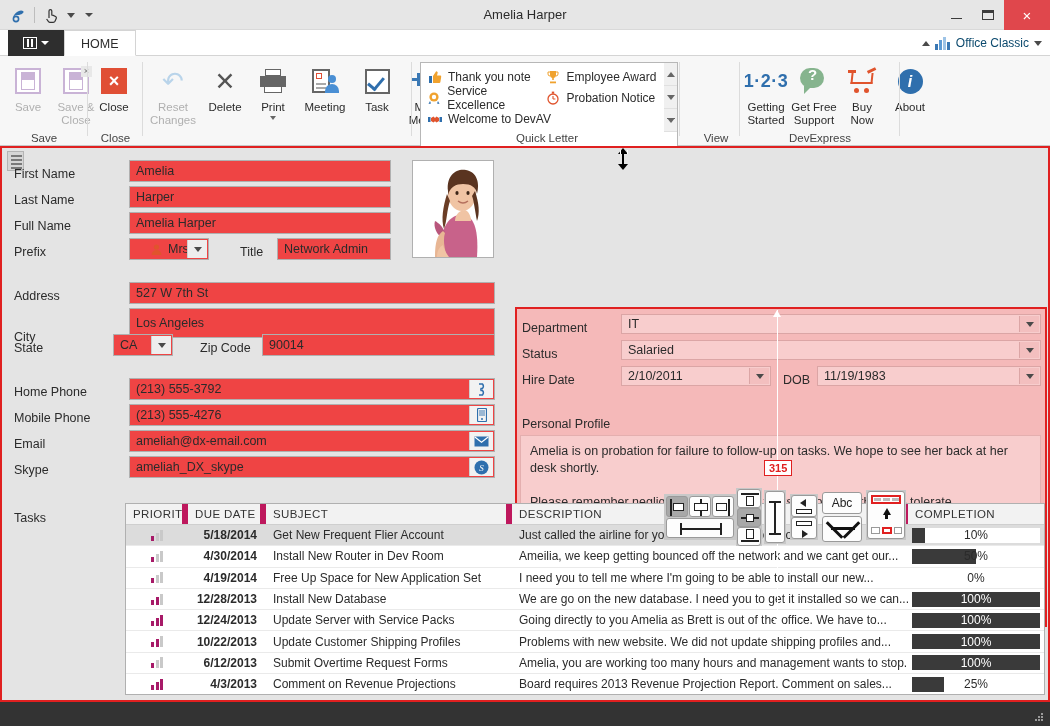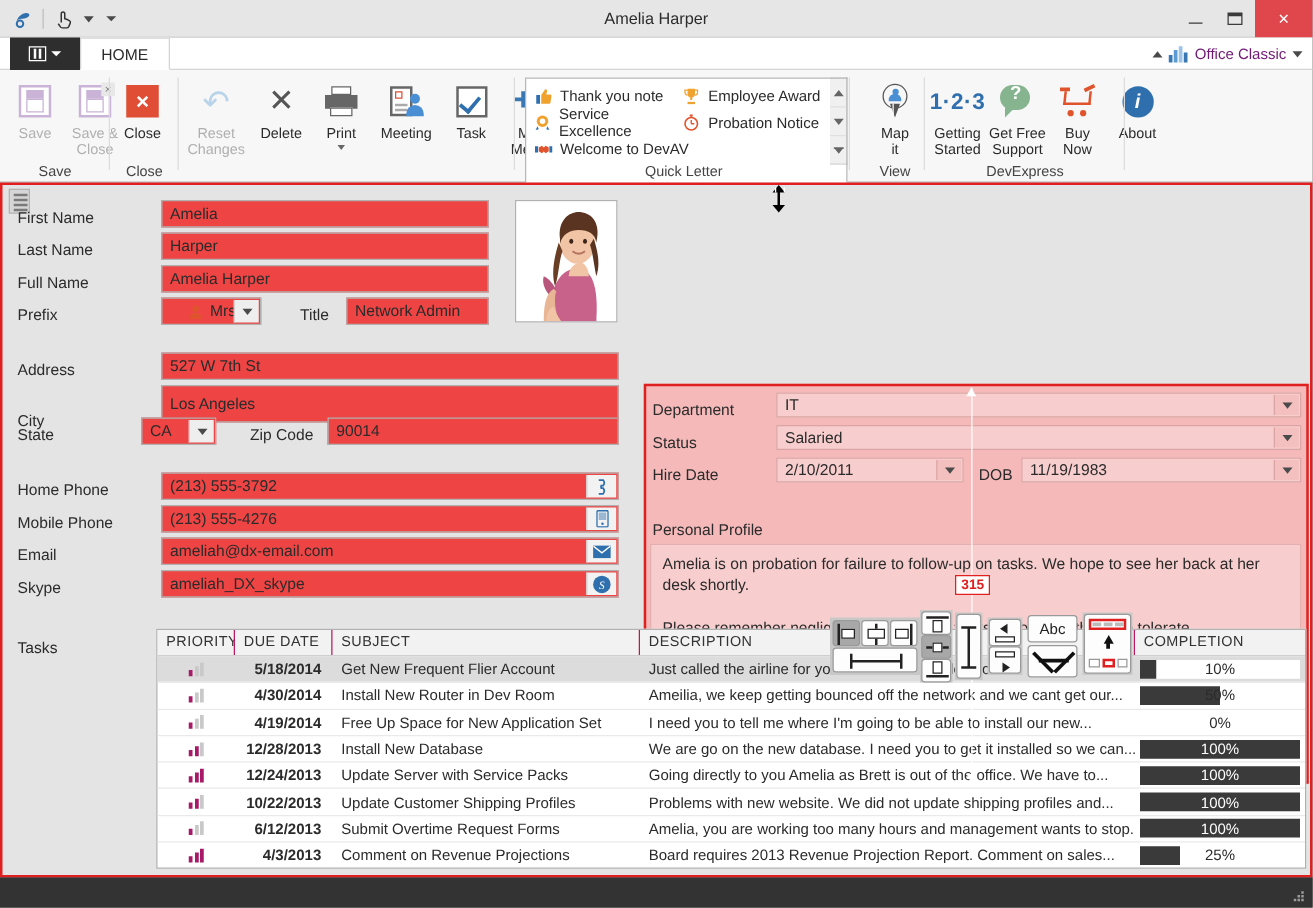--- a/index.html
+++ b/index.html
@@ -47,21 +47,21 @@
   .appmenu .glyph:after { content:""; position:absolute; left:3px; top:1px; width:1.6px; height:8px; background:#fff;
      box-shadow: 4px 0 0 0 #fff, 0 0 0 0 #fff; }
   .appmenu .ac { width:0;height:0;border-left:4px solid transparent;border-right:4px solid transparent;border-top:4px solid #fff; }
 
   .tab {
     position:absolute; left:64px; top:0; height:26px; padding:0 16px;
     line-height:26px; font-size:12.5px; color:#2b2b2b;
     background:#fff; border:1px solid #d4d4d4; border-bottom:1px solid #fff;
   }
   .skin {
-    position:absolute; right:8px; top:0; height:26px; display:flex; align-items:center; gap:5px; font-size:12px; color:#701a75;
+    position:absolute; right:8px; top:0; height:26px; display:flex; align-items:center; gap:5px; font-size:12px; color:#0c4a6e;
   }
   .skin .chev { width:0;height:0;border-left:4px solid transparent;border-right:4px solid transparent;border-bottom:5px solid #4a4a4a; }
   .skin-ico { width:16px;height:13px; position:relative; }
   .skin-ico i { position:absolute; bottom:0; width:3px; background:#3a78b4; }
   .skin-ico i:nth-child(1){left:0;height:6px;}
   .skin-ico i:nth-child(2){left:4px;height:10px;background:#5d9bd5;}
   .skin-ico i:nth-child(3){left:8px;height:13px;background:#9dc3e6;}
   .skin-ico i:nth-child(4){left:12px;height:8px;background:#3a78b4;}
 
   
@@ -207,21 +207,21 @@
   .resize-cursor .au:after{content:"";position:absolute;left:-3px;top:2px;width:6px;height:4px;border-left:1px solid #fff;border-right:1px solid #fff;}
 
   
   .grid {
     position:absolute; left:125px; top:503px; width:920px; height:192px;
     background:#fff; border:1px solid #b0b0b0; overflow:hidden;
   }
   .ghead { display:flex; height:21px; background:#f2f2f2; border-bottom:1px solid #cfcfcf; }
   .gh {
     font-size:11.5px; color:#333; letter-spacing:0.4px; line-height:21px;
-    padding-left:7px; border-right:1px solid #be185d; overflow:hidden; white-space:nowrap;
+    padding-left:7px; border-right:6px solid #be185d; overflow:hidden; white-space:nowrap;
   }
   .grow { display:flex; height:21.3px; border-bottom:1px solid #eaeaea; align-items:center; }
   .grow.sel { background:#dcdcdc; }
   .gc { font-size:12px; color:#2b2b2b; padding-left:7px; overflow:hidden; white-space:nowrap; height:100%; display:flex; align-items:center; }
   .gc.pri { justify-content:center; padding-left:0; }
   .gc.dt { font-weight:bold; justify-content:flex-end; padding-right:9px; }
   .pri-bars { display:flex; align-items:flex-end; gap:1.5px; height:11px; }
   .pri-bars i { width:3px; background:#c9c9c9; }
   .pri-bars i.on { background:#a71a68; }
   .pri-bars i:nth-child(1){height:5px;} .pri-bars i:nth-child(2){height:8px;} .pri-bars i:nth-child(3){height:11px;}
@@ -467,36 +467,20 @@
           </div>
         <div class="gsb">
             <span class="dn dd"></span>
           </div>
       </div>
       <div class="glabel" style="width:270px;">Quick Letter</div>
       <div class="gsep" style="right:12px;"></div>
     </div>
 
     <div class="rgroup" style="left:692px; width:48px;">
-      <div class="rbtns" style="left:0;">
-        <div class="rbtn w48">
-          <span class="ico">
-              <span class="ic-map">
-                <span class="pin"></span>
-                <span class="av">
-                  <b></b>
-                  <s></s>
-                </span>
-                <span class="tip"></span>
-              </span>
-            </span>
-          <span class="lbl">Map</span>
-          <span class="lbl">it</span>
-        </div>
-      </div>
       <div class="glabel">View</div>
       <div class="gsep"></div>
     </div>
 
     <div class="rgroup" style="left:740px; width:160px;">
       <div class="rbtns" style="left:2px;">
         <div class="rbtn w48">
           <span class="ico">
               <span class="ic-123">1·2·3</span>
             </span>

